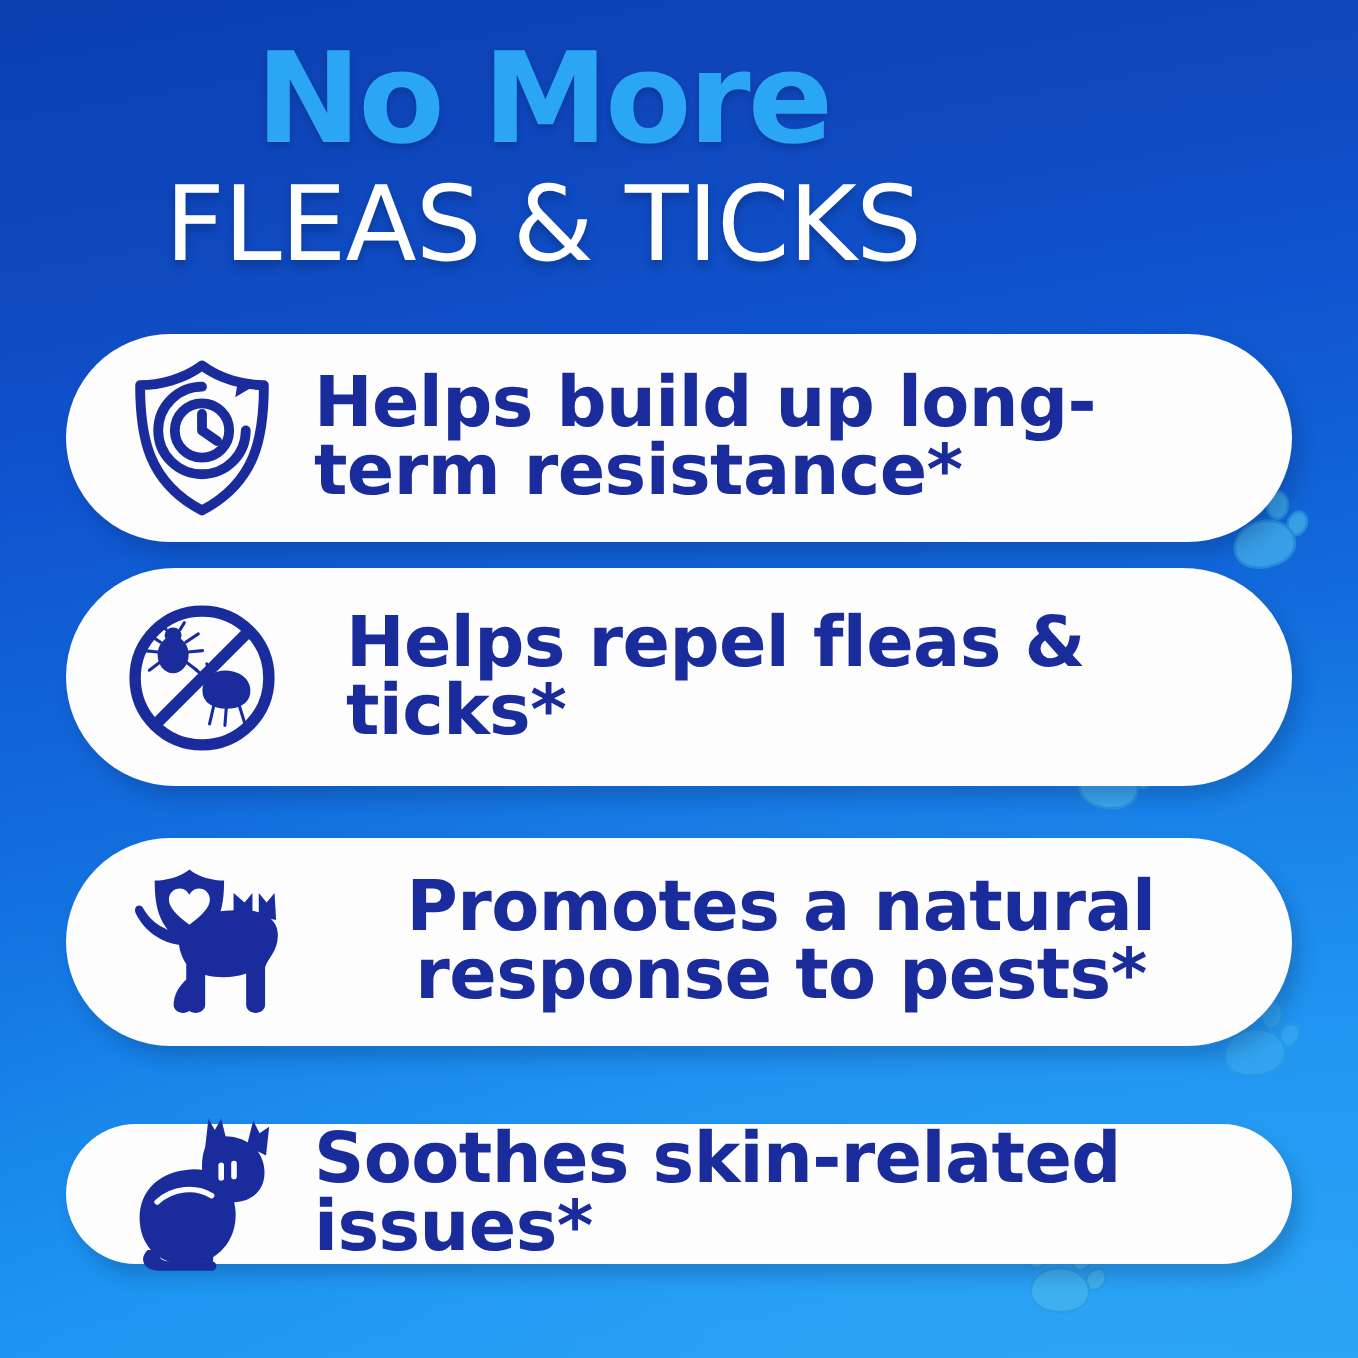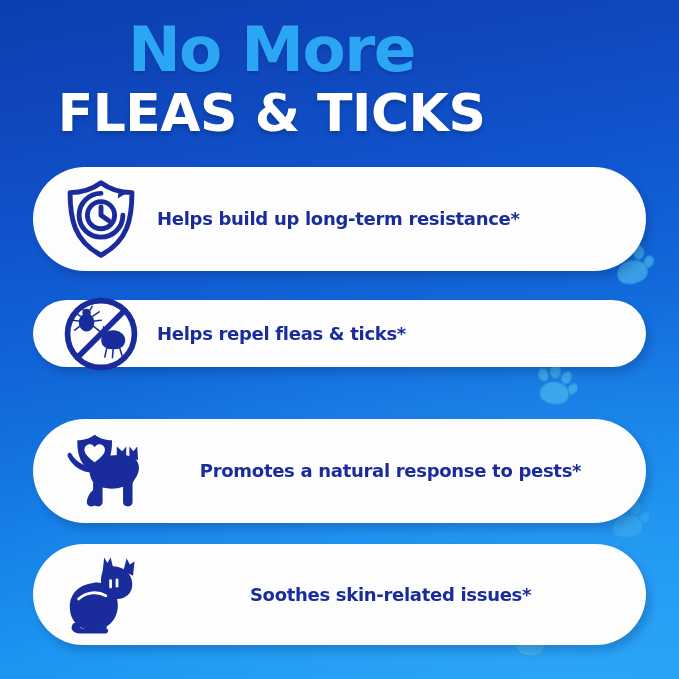--- a/index.html
+++ b/index.html
@@ -57,21 +57,21 @@
     font-size: 63px;
     line-height: 68px;
     letter-spacing: -1.5px;
     color: #2BA6F4;
     text-shadow: 0 2px 3px rgba(4,32,90,0.30);
   }
   .headline-bottom {
     display: block;
     margin-top: 1px;
     font-family: "DejaVu Sans", sans-serif;
-    font-weight: bold;
+    font-weight: normal;
     font-size: 52px;
     line-height: 56px;
     letter-spacing: -0.5px;
     color: #FFFFFF;
     text-shadow: 0 3px 4px rgba(4,32,90,0.35);
   }
 
   
   .paw {
     position: absolute;
@@ -101,32 +101,32 @@
     height: 92px;
     display: flex;
     align-items: center;
     justify-content: center;
   }
   .card .icon-wrap svg { display: block; }
   .card .card-text {
     flex: 1 1 auto;
     font-family: "DejaVu Sans", sans-serif;
     font-weight: bold;
-    font-size: 18px;
+    font-size: 35px;
     line-height: 34px;
     letter-spacing: -0.3px;
     color: #1A2C9C;
     padding-left: 10px;
     padding-right: 4px;
   }
 
   #card-1 { top: 167px;  height: 104px; }
-  #card-2 { top: 300px;  height: 67px;  }
+  #card-2 { top: 284px;  height: 109px; gap: 16px;  }
   #card-3 { top: 419px;  height: 104px; text-align: center; }
-  #card-4 { top: 544px;  height: 101px; text-align: center;  }
+  #card-4 { top: 562px;  height: 70px;  }
 </style>
 </head>
 <body>
 
 <div id="poster">
 
   <div class="headline">
     <span class="headline-top">No More</span>
     <span class="headline-bottom">FLEAS &amp; TICKS</span>
   </div>

